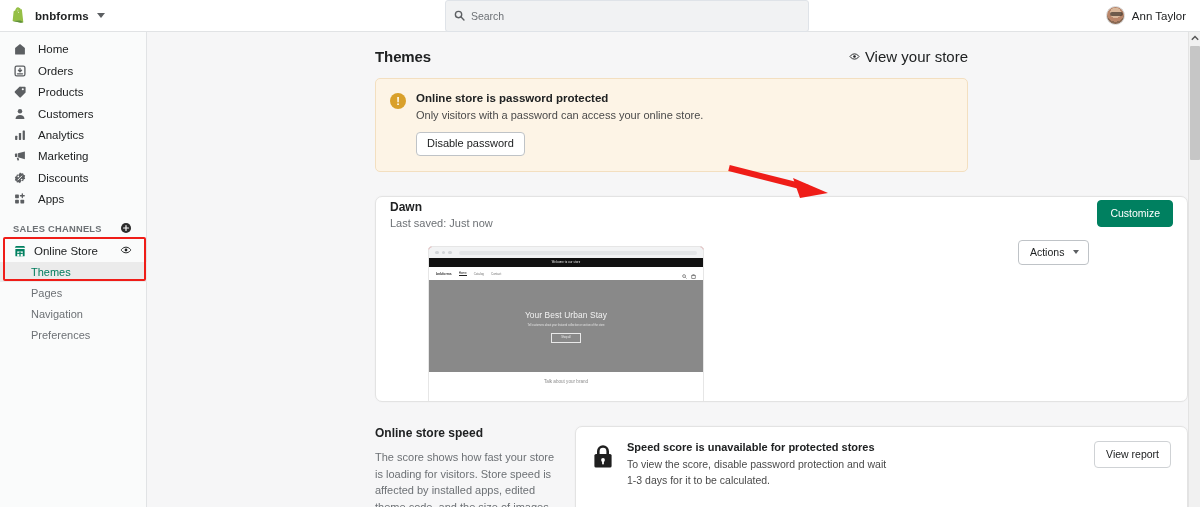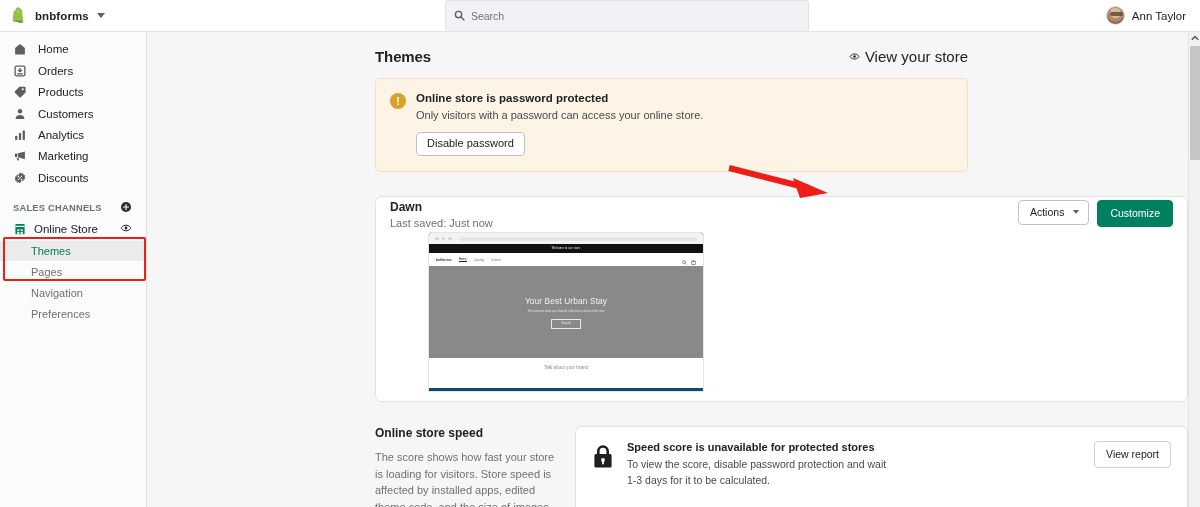--- a/index.html
+++ b/index.html
@@ -144,33 +144,33 @@
     border-radius: 7px; box-shadow: 0 0 0 1px rgba(0,0,0,.01);
   }
   .theme-card { padding: 3px 14px 0; height: 206px; position: relative; overflow: hidden; }
   .theme-top { display: flex; align-items: flex-start; }
   .theme-name { font-size: 12px; font-weight: 700; color: #202223; }
   .theme-saved { font-size: 11px; color: #6d7175; margin-top: 3px; }
   .theme-actions { margin-left: auto; display: flex; gap: 8px; align-items: flex-start; }
   .btn-actions {
     background: #fff; border: 1px solid #bfc3c7; border-radius: 4px;
     font-size: 10.5px; color: #202223; padding: 6px 9px 6px 11px; line-height: 1;
-    display: flex; align-items: center; gap: 9px;
+    display: flex; align-items: center; gap: 9px; margin-top: 40px;
   }
   .caret-dn { width: 0; height: 0; border-left: 3.5px solid transparent; border-right: 3.5px solid transparent; border-top: 4.5px solid #5c5f62; }
   .btn-customize {
     background: #008060; border: 1px solid #008060; border-radius: 4px;
     font-size: 10.5px; color: #fff; padding: 7px 12px; line-height: 1;
   }
 
   
   .preview {
-    position: absolute; left: 52px; top: 35px;
+    position: absolute; left: 52px; top: 49px;
     width: 276px; height: 160px;
-    background: #0c4a6e; border: 1px solid #e6e6e6; border-radius: 4px 4px 0 0;
+    background: #b91c1c; border: 1px solid #e6e6e6; border-radius: 4px 4px 0 0;
     overflow: hidden;
   }
   .pv-chrome { height: 11px; background: #f2f3f4; display: flex; align-items: center; gap: 3px; padding: 0 6px; }
   .pv-dot { width: 3.5px; height: 3.5px; border-radius: 50%; background: #d2d5d8; }
   .pv-url { flex: 1; height: 4px; border-radius: 2px; background: #e4e6e8; margin-left: 4px; }
   .pv-announce { height: 9px; background: #111; display:flex; align-items:center; justify-content:center; }
   .pv-announce span { font-size: 2.6px; color: #fff; letter-spacing: .2px; }
   .pv-nav { height: 13px; background: #fff; display: flex; align-items: center; padding: 0 7px; gap: 7px; }
   .pv-logo { font-size: 3.4px; font-weight: 700; color: #333; }
   .pv-link { font-size: 3px; color: #777; }
@@ -311,20 +311,31 @@
       <svg width="14" height="14" viewBox="0 0 20 20" fill="#5c5f62">
         <path d="M10 2l2 1.5 2.4-.4.8 2.3 2.2 1.1-.8 2.3.8 2.3-2.2 1.1-.8 2.3-2.4-.4L10 17.6 8 16.1l-2.4.4-.8-2.3-2.2-1.1.8-2.3-.8-2.3 2.2-1.1.8-2.3 2.4.4z"></path>
         <path d="M7 12.8l5.6-5.6" stroke="#fafbfb" stroke-width="1.4" stroke-linecap="round"></path>
         <circle cx="7.6" cy="7.8" r="1.2" fill="#fafbfb"></circle>
           <circle cx="12.3" cy="12.2" r="1.2" fill="#fafbfb"></circle>
       </svg>
     </span>
     <span>Discounts</span>
   </div>
 
+  <div class="nav-item">
+    <span class="nav-ico">
+      <svg width="14" height="14" viewBox="0 0 20 20" fill="#5c5f62">
+        <rect x="3" y="3.4" width="5.4" height="5.4" rx="1"></rect>
+        <rect x="3" y="11" width="5.4" height="5.4" rx="1"></rect>
+        <rect x="10.6" y="11" width="5.4" height="5.4" rx="1"></rect>
+        <path d="M13.3 2.6v5.4M10.6 5.3H16" stroke="#5c5f62" stroke-width="1.9" stroke-linecap="round"></path>
+      </svg>
+    </span>
+    <span>Apps</span>
+  </div>
 
   <div class="sales-head">
     <span class="sales-title">SALES CHANNELS</span>
     <span>
       <svg width="12" height="12" viewBox="0 0 20 20" fill="#2c2c2c">
         <circle cx="10" cy="10" r="8.4"></circle>
           <path d="M10 5.8v8.4M5.8 10h8.4" stroke="#fafbfb" stroke-width="2" stroke-linecap="round"></path>
       </svg>
     </span>
   </div>

